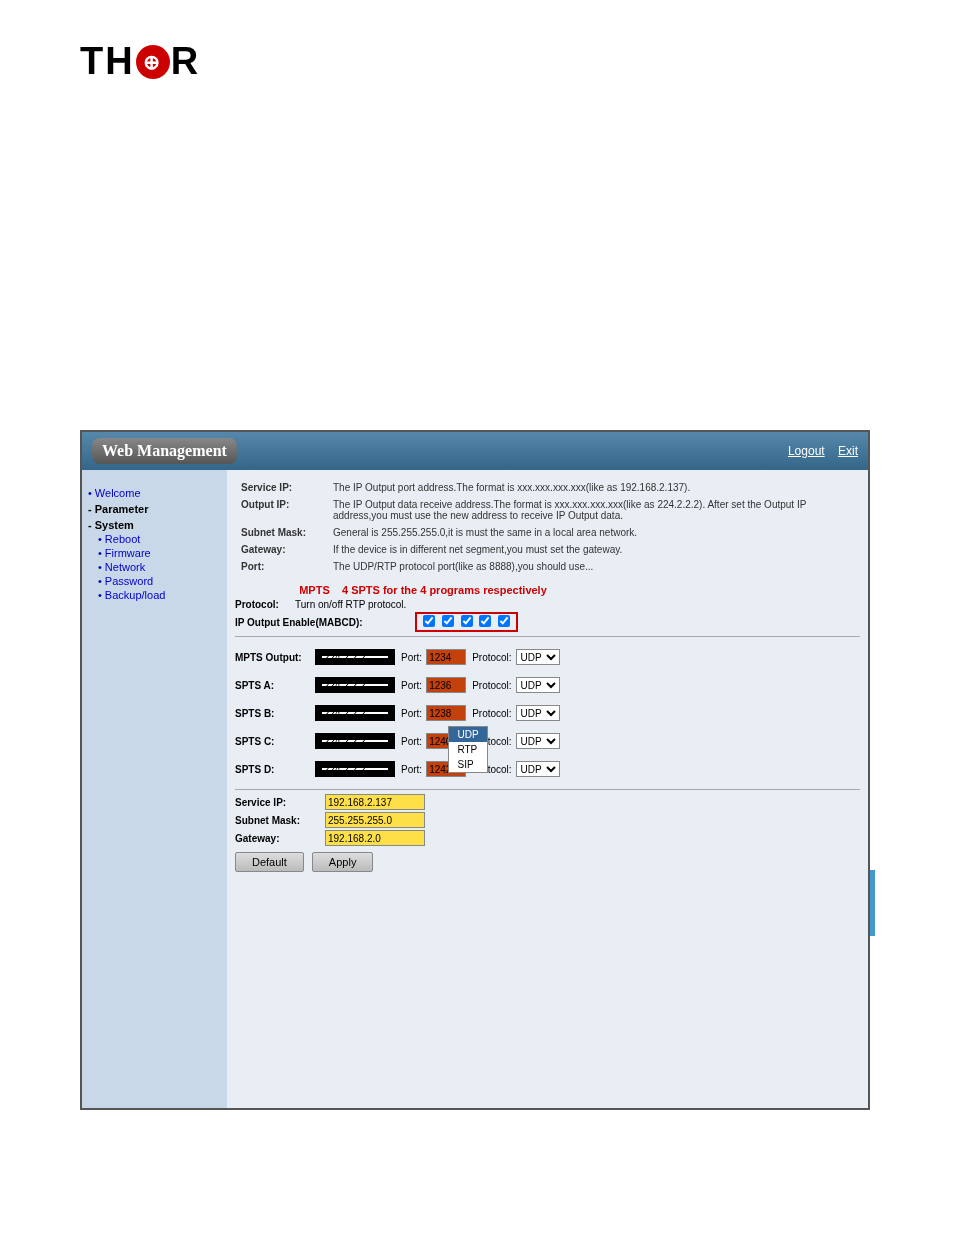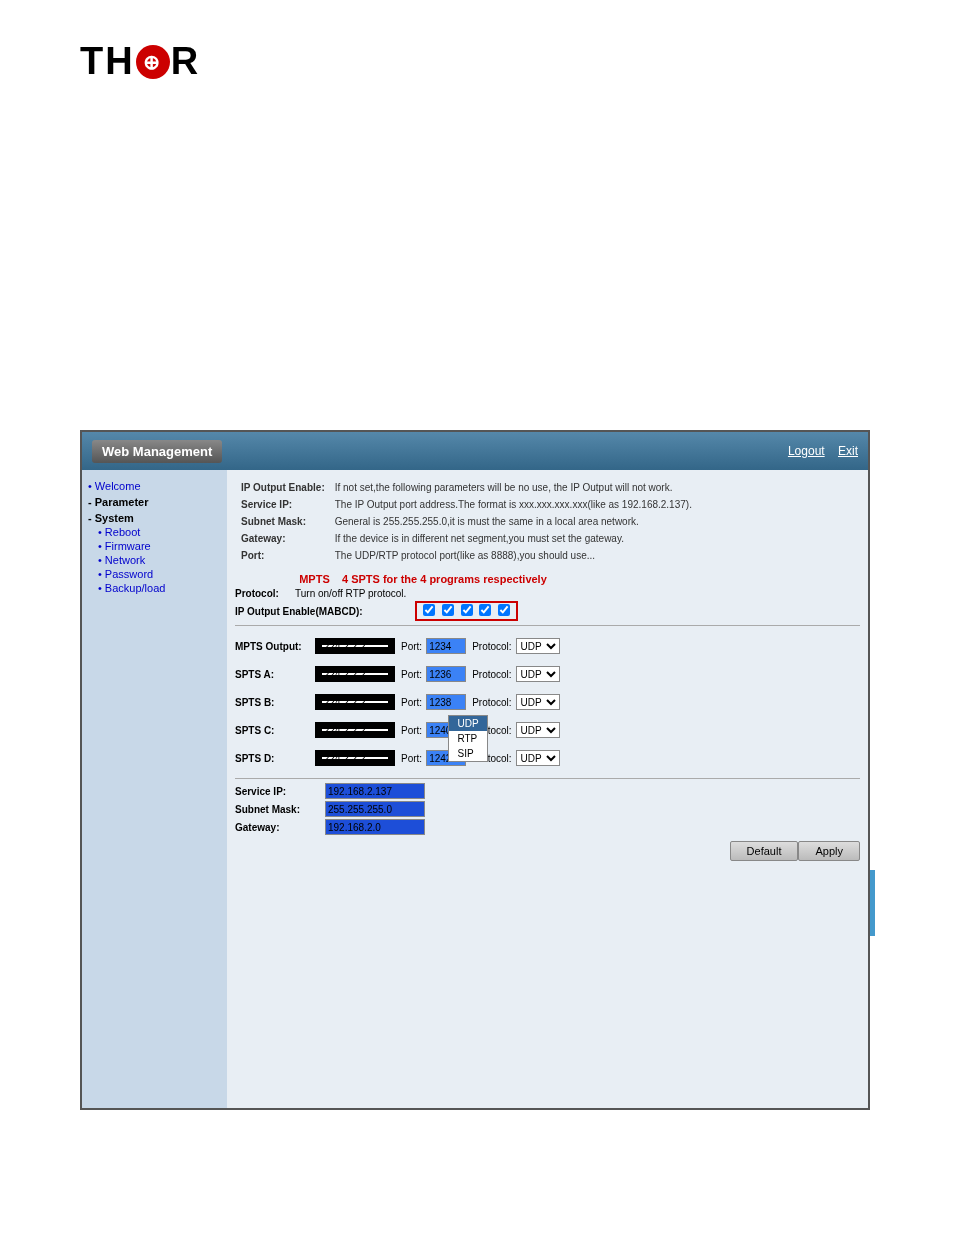--- a/index.html
+++ b/index.html
@@ -57,45 +57,46 @@
       background: linear-gradient(to bottom, #5588aa, #336688);
       height: 38px;
       display: flex;
       align-items: center;
       justify-content: space-between;
       padding: 0 10px;
     }
     .web-management-badge {
       background: linear-gradient(to bottom, #888, #555);
       color: #fff;
-      font-size: 13px;
+      font-size: 16px;
       font-weight: bold;
       padding: 4px 10px;
-      border-radius: 3px;
+      border-radius: 8px;
+      font-family: Liberation Serif, serif;
     }
     .header-actions {
       color: #fff;
       font-size: 12px;
     }
     .header-actions span {
       cursor: pointer;
       text-decoration: underline;
     }
 
     
     .main-layout {
       display: flex;
       height: calc(100% - 38px);
     }
 
     
     .sidebar {
       width: 145px;
       background: #c8d8e8;
-      padding: 8px 6px;
+      padding: 15px 6px;
       font-size: 11px;
       flex-shrink: 0;
     }
     .sidebar-item {
       color: #0000cc;
       margin: 2px 0;
       cursor: pointer;
     }
     .sidebar-item.active {
       color: #0000cc;
@@ -166,21 +167,21 @@
       font-size: 10px;
       padding: 0 2px;
     }
     .port-label {
       margin: 0 4px 0 6px;
     }
     .port-input {
       width: 40px;
       height: 16px;
       border: 1px solid #888;
-      background: #3b82f6;
+      background: #c2410c;
       font-size: 10px;
       padding: 0 2px;
     }
     .protocol-label {
       margin: 0 4px 0 6px;
     }
     .protocol-select {
       height: 16px;
       font-size: 10px;
       border: 1px solid #888;
@@ -228,30 +229,31 @@
       font-size: 10px;
     }
     .bottom-label {
       width: 90px;
       font-weight: bold;
     }
     .bottom-input {
       width: 100px;
       height: 16px;
       border: 1px solid #888;
-      background: #1d4ed8;
+      background: #fde047;
       font-size: 10px;
       padding: 0 2px;
     }
 
     
     .btn-row {
       display: flex;
+      gap: 8px;
       margin-top: 6px;
-      justify-content: flex-end;
+      justify-content: flex-start;
     }
     .action-btn {
       padding: 3px 16px;
       font-size: 11px;
       border: 1px solid #888;
       background: linear-gradient(to bottom, #ddd, #bbb);
       cursor: pointer;
       border-radius: 2px;
     }
 
@@ -386,27 +388,27 @@
           <span class="bullet">•</span><span>Backup/load</span>
         </div>
       </div>
     </div>
 
     <div class="content-area">
 
 
       <table class="config-table">
         <tbody>
-            <tr>
-          <td class="label-col">IP Output Enable:</td>
-          <td>If not set,the following parameters will be no use, the IP Output will not work.</td>
-        </tr>
         <tr>
           <td class="label-col">Service IP:</td>
           <td>The IP Output port address.The format is xxx.xxx.xxx.xxx(like as 192.168.2.137).</td>
+        </tr>
+        <tr>
+          <td class="label-col">Output IP:</td>
+          <td>The IP Output data receive address.The format is xxx.xxx.xxx.xxx(like as 224.2.2.2). After set the Output IP address,you must use the new address to receive IP Output data.</td>
         </tr>
         <tr>
           <td class="label-col">Subnet Mask:</td>
           <td>General is 255.255.255.0,it is must the same in a local area network.</td>
         </tr>
         <tr>
           <td class="label-col">Gateway:</td>
           <td>If the device is in different net segment,you must set the gateway.</td>
         </tr>
         <tr>

